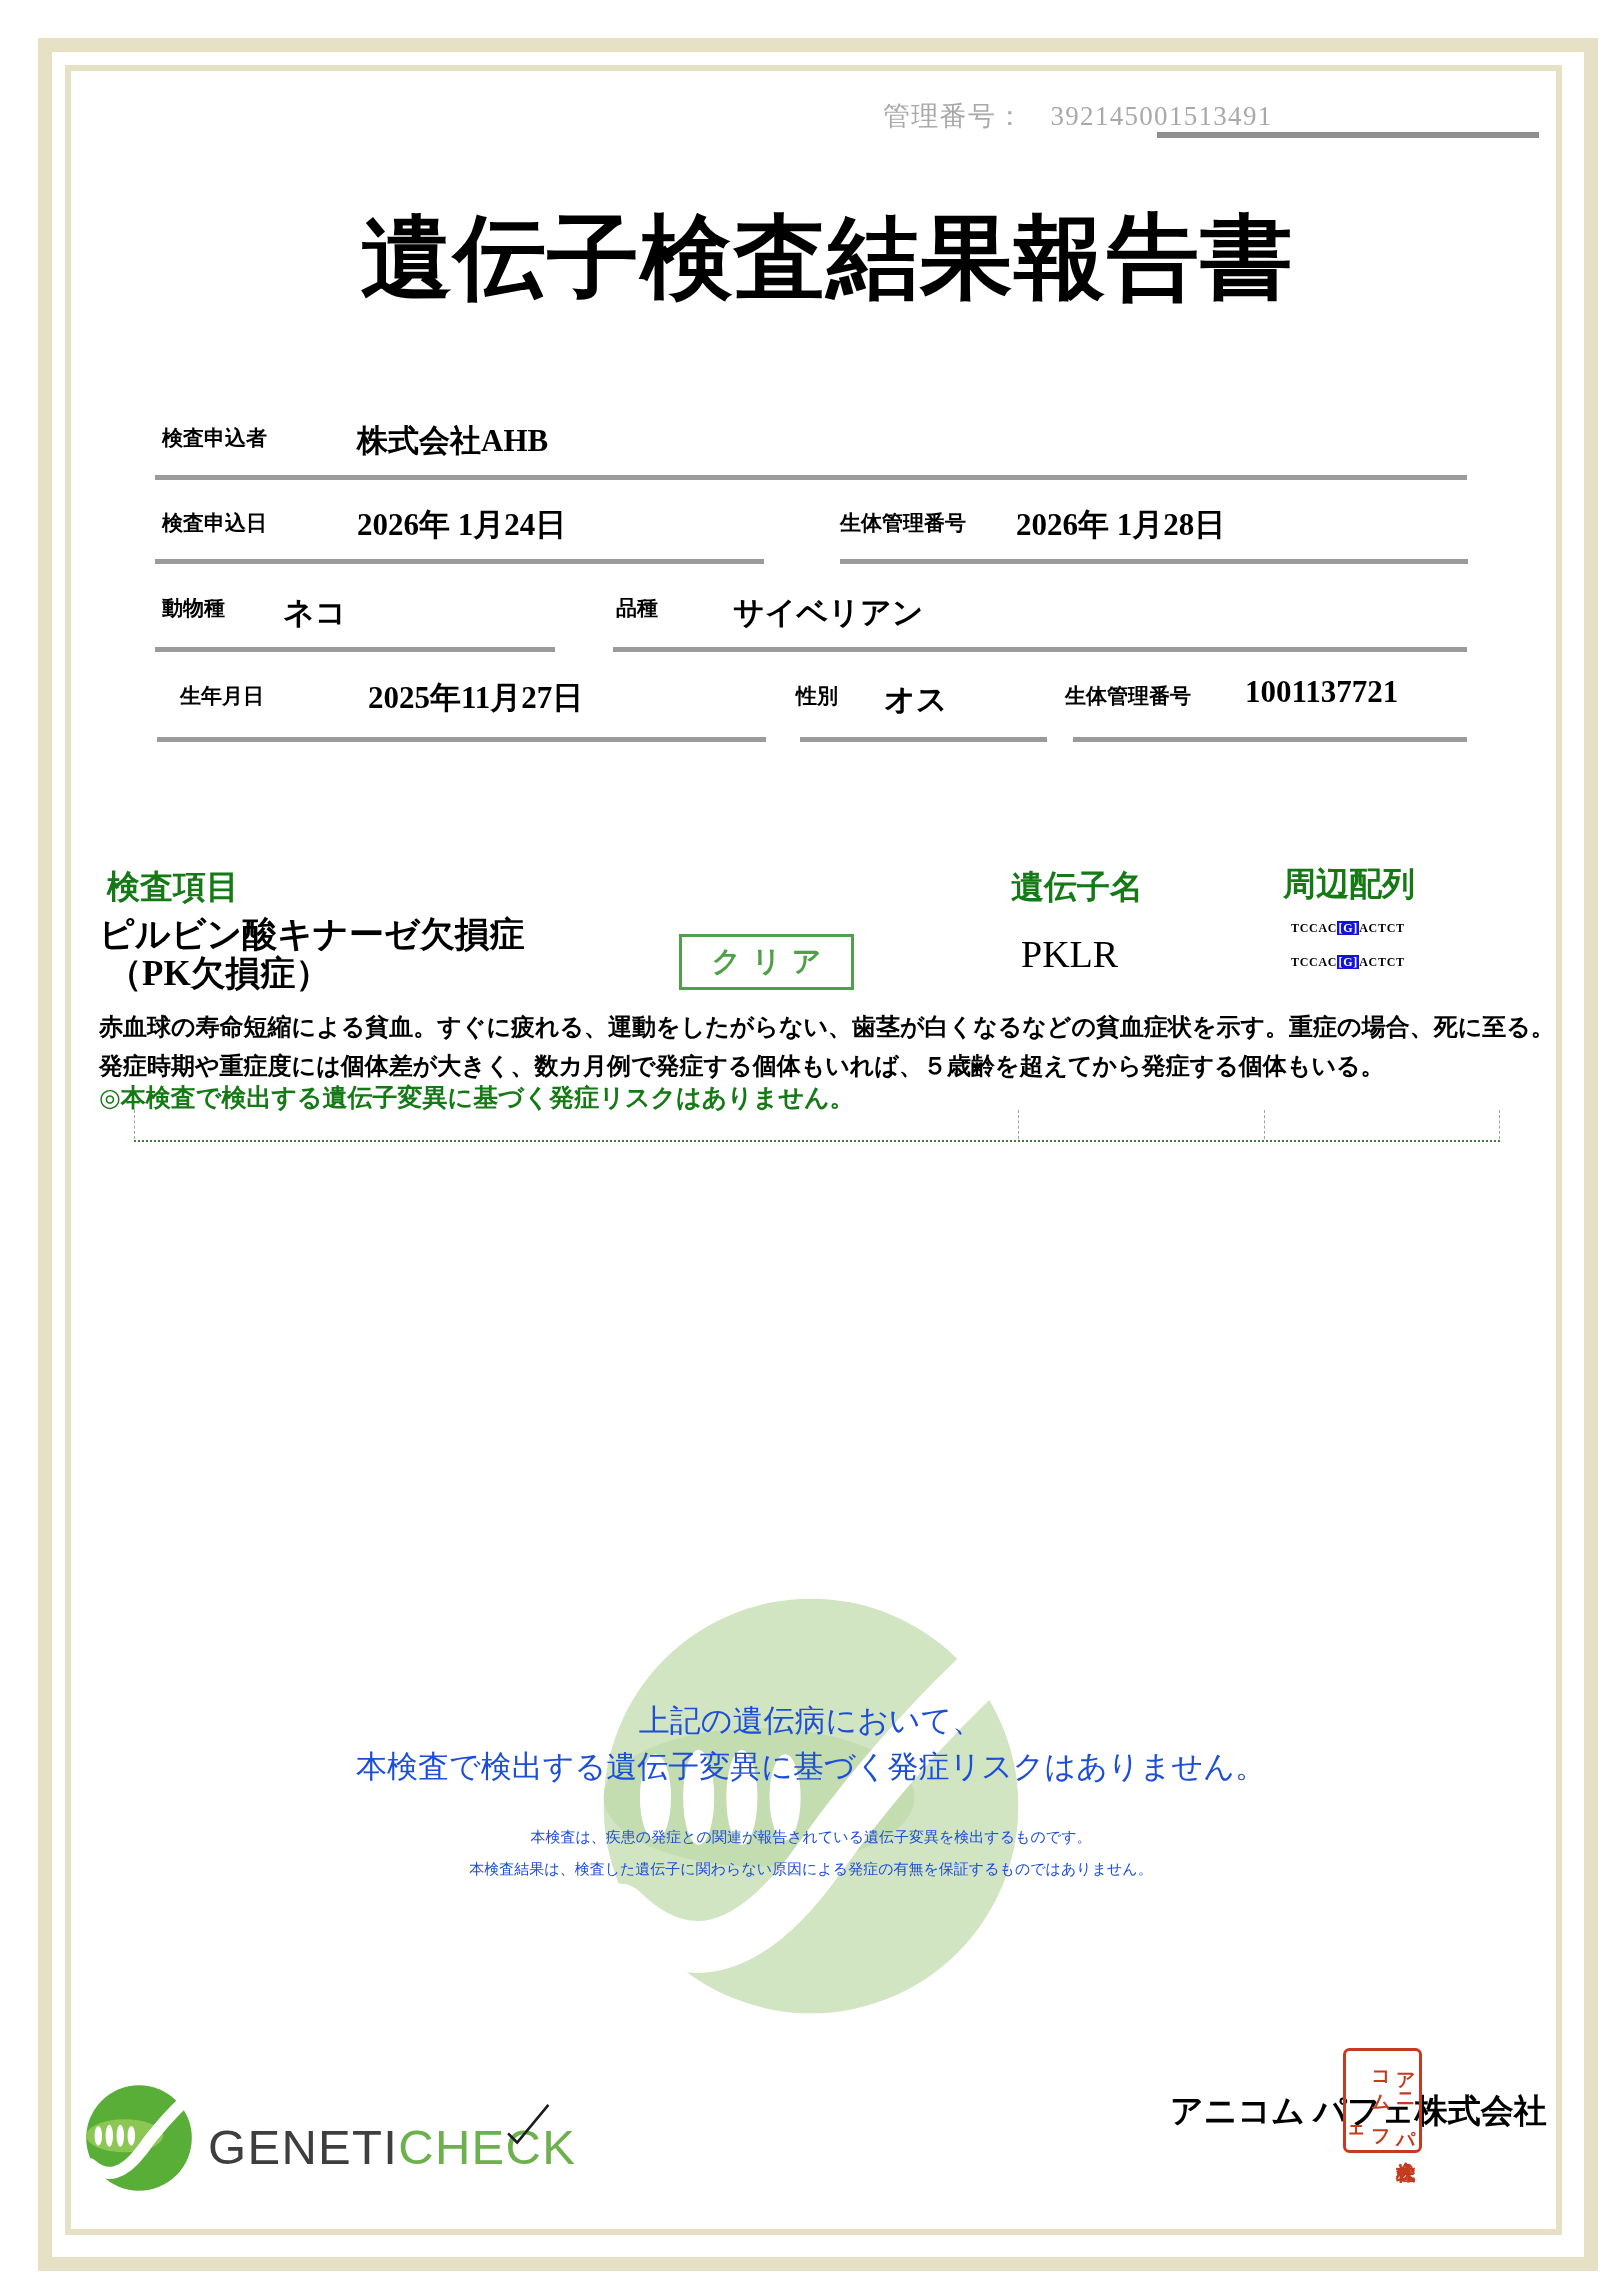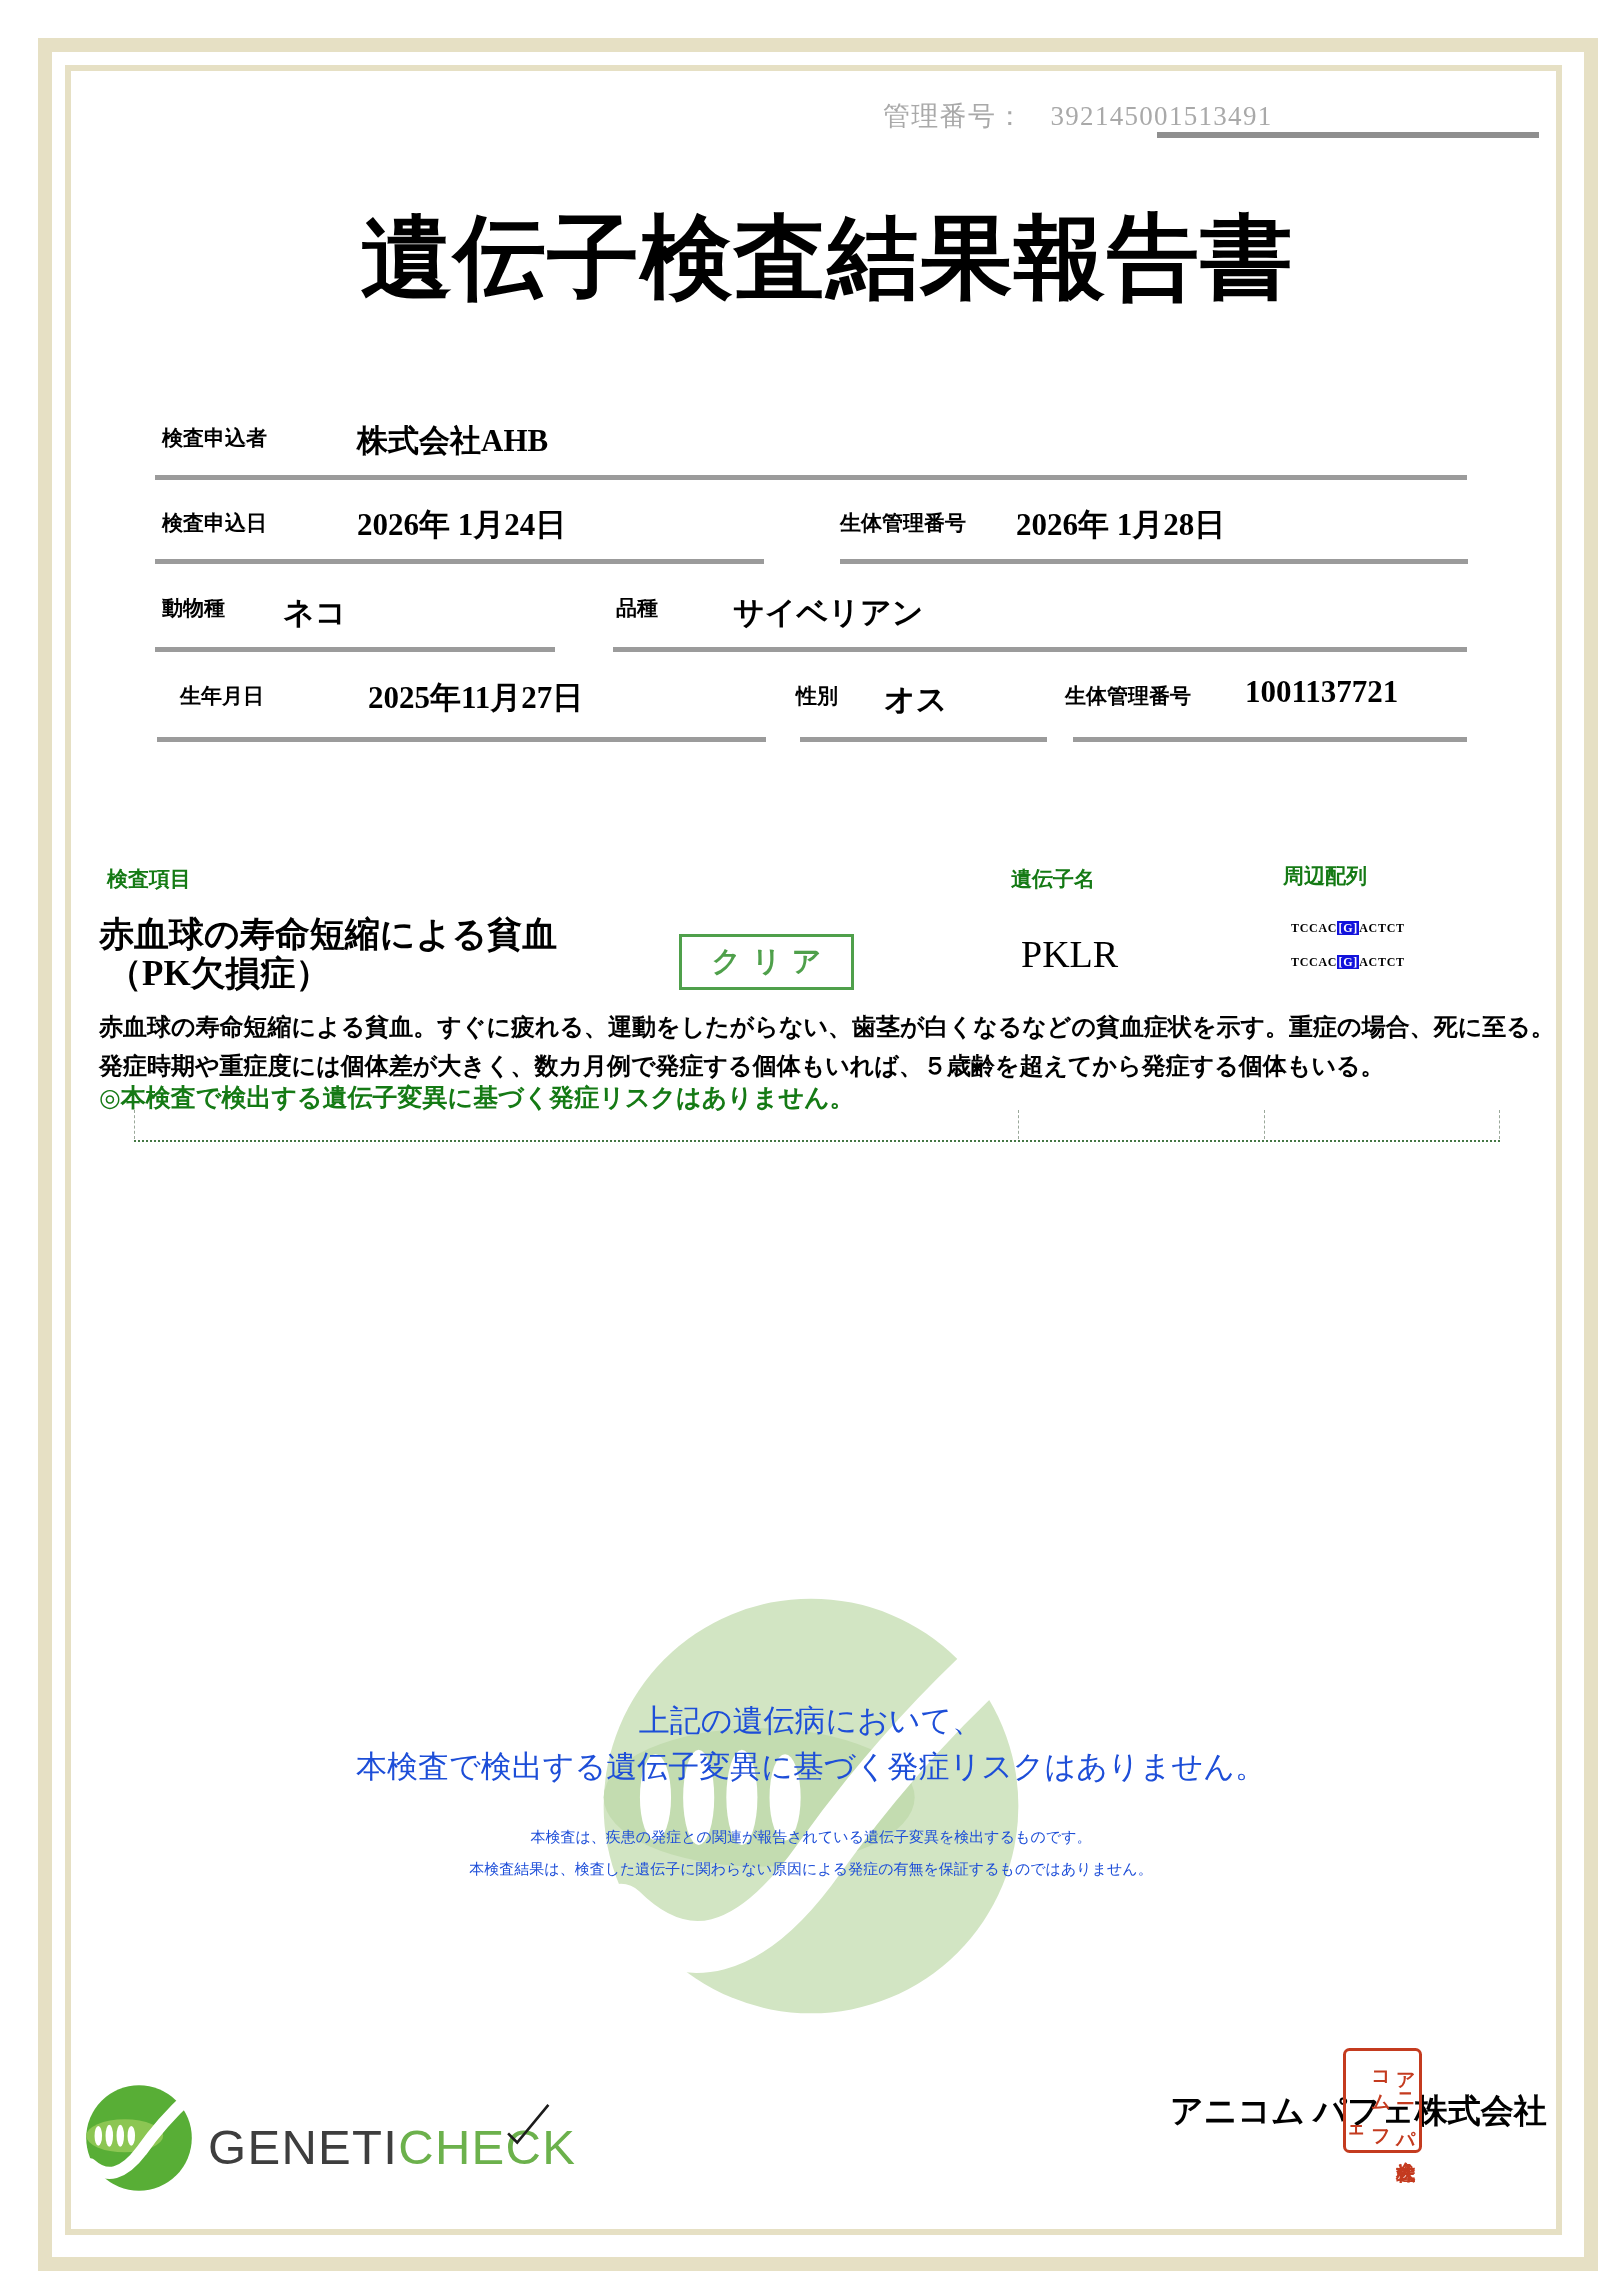--- a/index.html
+++ b/index.html
@@ -15,21 +15,21 @@
   .mgmt .num{margin-left:26px;}
   .mgmt-line{left:1157px;top:132px;width:382px;height:5.9px;background:#8f8f8f;}
   
   .title{left:0;top:196px;width:1622px;text-align:center;font-size:92px;font-weight:700;
          letter-spacing:1.3px;color:#000;margin-left:16px;}
   
   .flabel{font-size:21px;font-weight:700;color:#000;}
   .fvalue{font-size:31px;font-weight:600;color:#000;}
   .fline{height:5.2px;background:#9b9b9b;}
   
-  .ghead{font-size:21px;font-weight:700;color:#157a15;}
+  .ghead{font-size:33px;font-weight:700;color:#157a15;}
   .item-name{font-size:35px;font-weight:700;color:#000;line-height:1.08;}
   .result-box{left:679px;top:934px;width:169px;height:50px;border:3.3px solid #4fa04b;
               display:flex;align-items:center;justify-content:center;}
   .result-box span{font-size:29px;font-weight:600;color:#4fa04b;letter-spacing:10.5px;
                    padding-left:10.5px;}
   .gene{font-size:38px;color:#000;}
   .seq{font-size:12px;letter-spacing:0.7px;color:#000;font-weight:600;white-space:nowrap;}
   .seq .var{background:#1313dc;color:#ffffff;padding:0 1.3px;font-weight:700;}
   .desc{font-size:24px;font-weight:600;color:#000;white-space:nowrap;}
   .risk{font-size:25px;font-weight:700;color:#157a15;white-space:nowrap;}
@@ -105,21 +105,21 @@
 <div class="abs fvalue" style="left:884px;top:679px;">オス</div>
 <div class="abs fline" style="left:800px;top:737px;width:247px;"></div>
 <div class="abs flabel" style="left:1065px;top:682px;">生体管理番号</div>
 <div class="abs fvalue" style="left:1245px;top:674px;">1001137721</div>
 <div class="abs fline" style="left:1073px;top:737px;width:394px;"></div>
 
 <div class="abs ghead" style="left:107px;top:865px;">検査項目</div>
 <div class="abs ghead" style="left:1011px;top:865px;">遺伝子名</div>
 <div class="abs ghead" style="left:1283px;top:862px;">周辺配列</div>
 
-<div class="abs item-name" style="left:99px;top:916px;">赤血球の寿命短縮による貧血</div>
+<div class="abs item-name" style="left:99px;top:916px;">ピルビン酸キナーゼ欠損症</div>
 <div class="abs item-name" style="left:107px;top:955px;">（PK欠損症）</div>
 
 <div class="abs result-box">
   <span>クリア</span>
 </div>
 
 <div class="abs gene" style="left:1021px;top:932px;">PKLR</div>
 
 <div class="abs seq" style="left:1291px;top:921px;">
   <span>TCCAC</span><span class="var">[G]</span><span>ACTCT</span>

